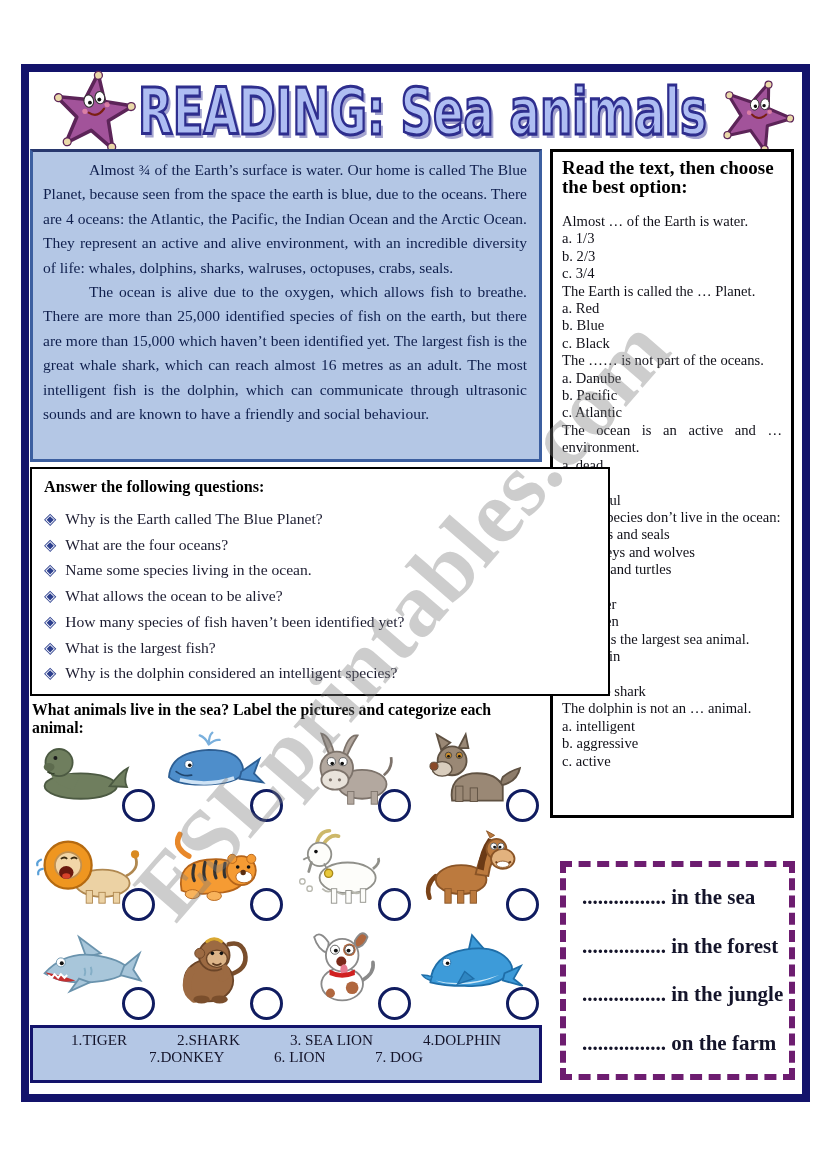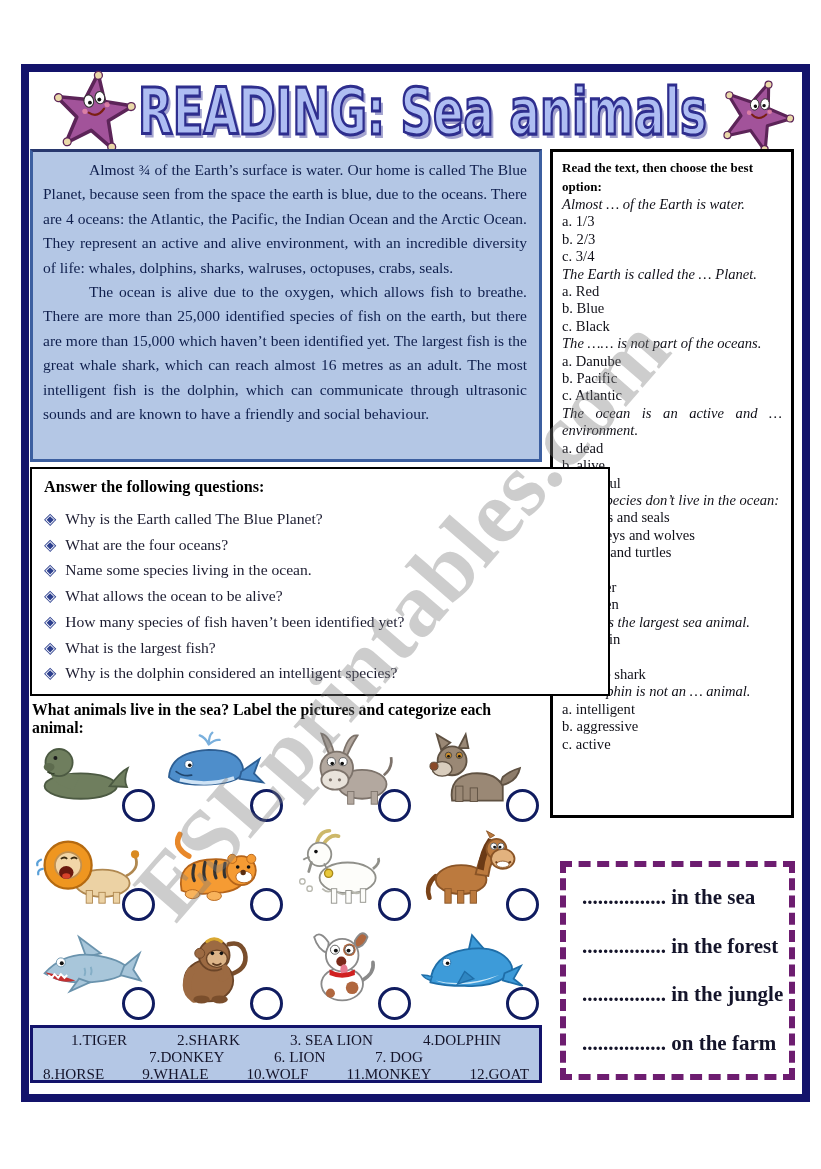--- a/index.html
+++ b/index.html
@@ -20,22 +20,22 @@
   
   .reading-box{position:absolute;left:30px;top:149px;width:512px;height:313px;
                background:#b4c7e5;border:3px solid #3c5fa0;border-top-color:#28386e;
                box-sizing:border-box;padding:6px 12px 4px 10px;}
   .reading-box p{margin:0;font-size:15.5px;line-height:24.4px;color:#0f1f4d;
                  text-align:justify;text-indent:46px;}
   
   .mc-box{position:absolute;left:550px;top:149px;width:244px;height:669px;
           background:#fff;border:3px solid #000;box-sizing:border-box;
           padding:7px 9px;font-size:14.6px;line-height:17.4px;color:#101018;}
-  .mc-heading{font-weight:bold;font-size:13px;line-height:18.5px;color:#000;}
-  .mc-box .q{text-align:justify;font-style:italic;}
+  .mc-heading{font-weight:bold;font-size:19px;line-height:18.5px;margin-bottom:17px;color:#000;}
+  .mc-box .q{text-align:justify;}
   .mc-box .opt{white-space:pre-wrap;}
   
   .questions-box{position:absolute;left:30px;top:467px;width:580px;height:229px;
                  background:#fff;border:2px solid #000;box-sizing:border-box;
                  padding:9px 12px 0 12px;}
   .q-heading{font-weight:bold;font-size:16.2px;color:#000;margin-bottom:9px;}
   .q-item{font-size:15.6px;line-height:25.7px;color:#1c1c30;}
   .q-item .bullet{color:#2c3f8e;margin-right:9px;font-size:16px;}
   
   .animals-instruction{position:absolute;left:32px;top:701px;width:512px;
@@ -382,27 +382,20 @@
       <span>1.TIGER</span>
       <span>2.SHARK</span>
       <span>3. SEA LION</span>
       <span>4.DOLPHIN</span>
     </div>
     <div class="names-line nl2">
       <span>7.DONKEY</span>
       <span>6. LION</span>
       <span>7. DOG</span>
     </div>
-    <div class="names-line nl3">
-      <span>8.HORSE</span>
-      <span>9.WHALE</span>
-      <span>10.WOLF</span>
-      <span>11.MONKEY</span>
-      <span>12.GOAT</span>
-    </div>
   </div>
 
   <div class="category-box">
     <div class="cat-item">................ in the sea</div>
     <div class="cat-item">................ in the forest</div>
     <div class="cat-item">................ in the jungle</div>
     <div class="cat-item">................ on the farm</div>
   </div>
 
   <div class="watermark">ESLprintables.com</div>

